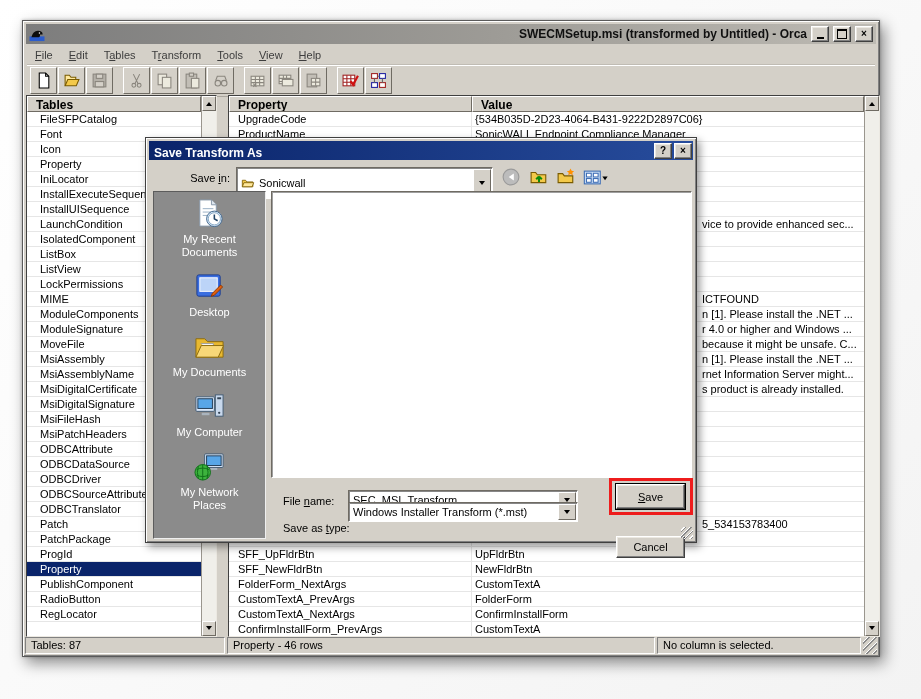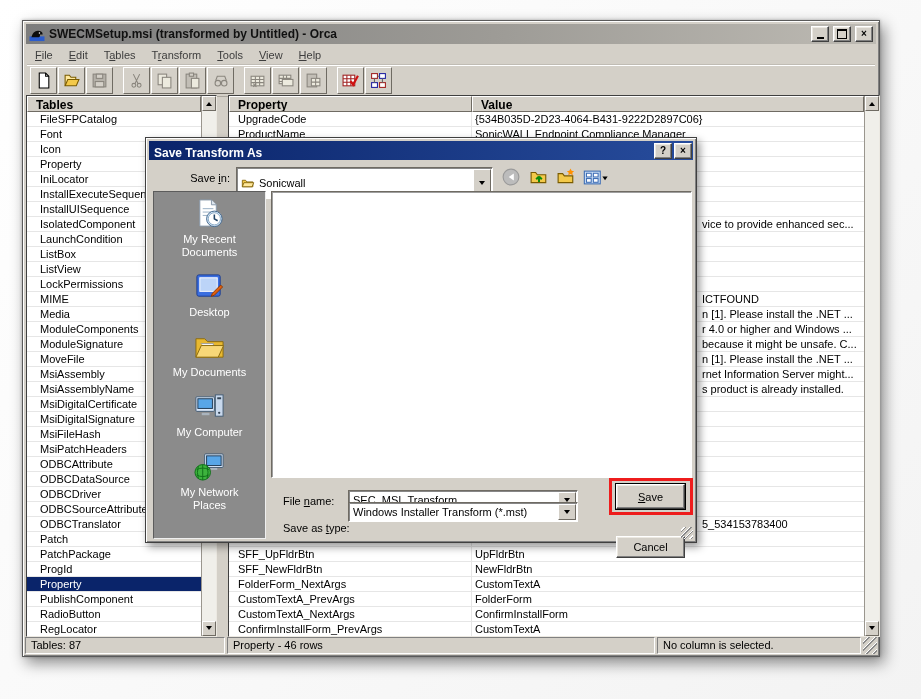--- a/index.html
+++ b/index.html
@@ -6,21 +6,21 @@
   body{width:921px;height:699px;position:relative;overflow:hidden;background:#fbfbfb;
        font-family:"Liberation Sans",sans-serif;-webkit-font-smoothing:none;}
   #screen{position:absolute;inset:0;background:linear-gradient(135deg,#ffffff 0%,#f3f3f3 100%);}
   
   .window{position:absolute;left:22px;top:20px;width:856px;height:635px;background:#d4d0c8;
           border:1px solid #5a5a5a;
           box-shadow:inset 1px 1px 0 #ffffff,inset -1px -1px 0 #808080,4px 6px 14px rgba(0,0,0,.45),0 0 3px rgba(0,0,0,.25);}
   .titlebar{position:absolute;left:3px;top:3px;right:3px;height:20px;
             background:linear-gradient(90deg,#7d7d7d,#9d9b96 55%,#bdbab3);
             display:flex;align-items:center;gap:4px;padding:0 3px;}
-  .title-text{font-size:12px;font-weight:bold;color:#101010;flex:1;white-space:nowrap;overflow:hidden;}
+  .title-text{font-size:12px;font-weight:bold;color:#101010;flex:1;white-space:nowrap;overflow:hidden;text-align:right;}
   .tbtn{width:16px;height:14px;background:#d4d0c8;border:1px solid;border-color:#ffffff #404040 #404040 #ffffff;
         box-shadow:inset -1px -1px 0 #808080,inset 1px 1px 0 #ece9e2;display:flex;align-items:center;justify-content:center;}
   .gmin{width:7px;height:2px;background:#000;margin-top:7px;}
   .gmax{width:8px;height:7px;border:1px solid #000;border-top-width:2px;}
   .gx{font-size:10px;font-weight:bold;line-height:10px;color:#000;}
   .menubar{position:absolute;left:4px;top:25px;right:4px;height:18px;display:flex;align-items:center;
            font-size:11px;color:#3d3d3d;border-bottom:1px solid #c0bcb4;}
   .menu-item{padding:2px 8px;white-space:nowrap;}
   .toolbar{position:absolute;left:4px;top:44px;right:4px;height:31px;display:flex;align-items:center;
            padding-left:3px;border-bottom:1px solid #aaa69e;box-shadow:inset 0 1px 0 #fff;}
@@ -252,27 +252,26 @@
   <div class="panel" id="left-panel">
     <div class="col-header" id="tables-header">Tables</div>
     <div id="tables-list">
         <div class="trow">FileSFPCatalog</div>
         <div class="trow">Font</div>
         <div class="trow">Icon</div>
         <div class="trow">Property</div>
         <div class="trow">IniLocator</div>
         <div class="trow">InstallExecuteSequence</div>
         <div class="trow">InstallUISequence</div>
+        <div class="trow">LaunchCondition</div>
         <div class="trow">IsolatedComponent</div>
-        <div class="trow">LaunchCondition</div>
         <div class="trow">ListBox</div>
         <div class="trow">ListView</div>
         <div class="trow">LockPermissions</div>
         <div class="trow">MIME</div>
-        <div class="trow">Media</div>
         <div class="trow">ModuleComponents</div>
         <div class="trow">ModuleSignature</div>
         <div class="trow">MoveFile</div>
         <div class="trow">MsiAssembly</div>
         <div class="trow">MsiAssemblyName</div>
         <div class="trow">MsiDigitalCertificate</div>
         <div class="trow">MsiDigitalSignature</div>
         <div class="trow">MsiFileHash</div>
         <div class="trow">MsiPatchHeaders</div>
         <div class="trow">ODBCAttribute</div>

